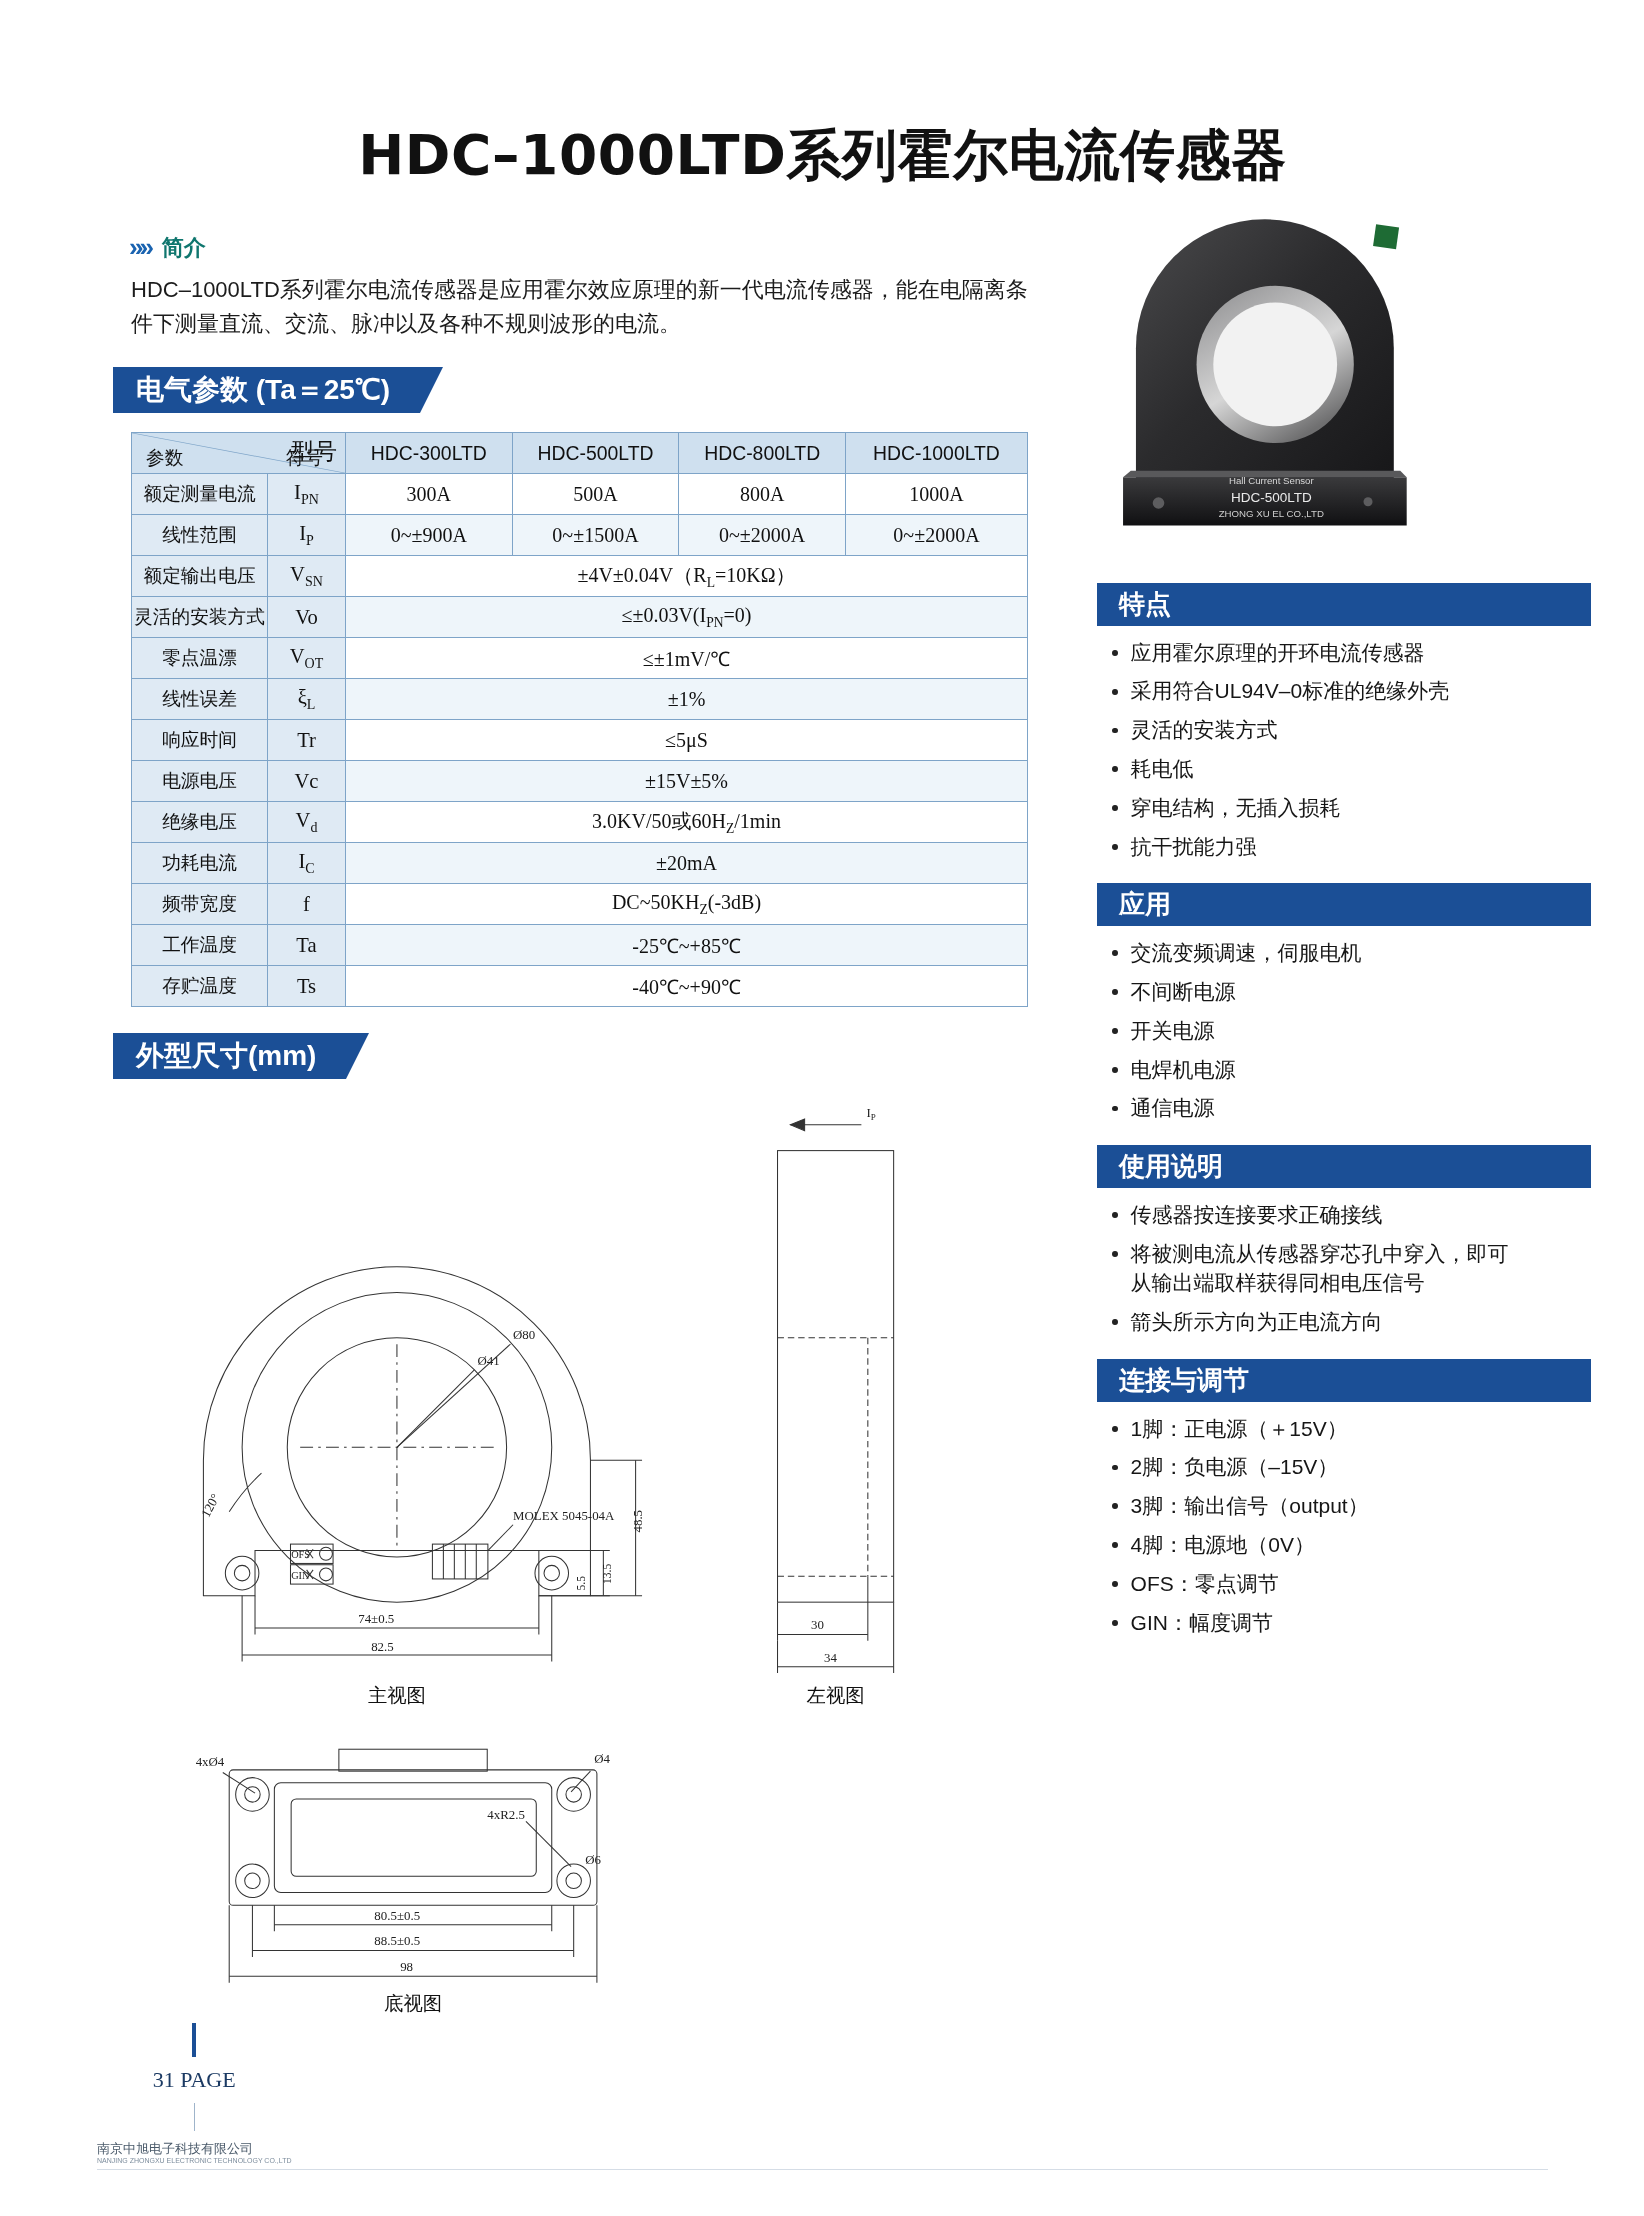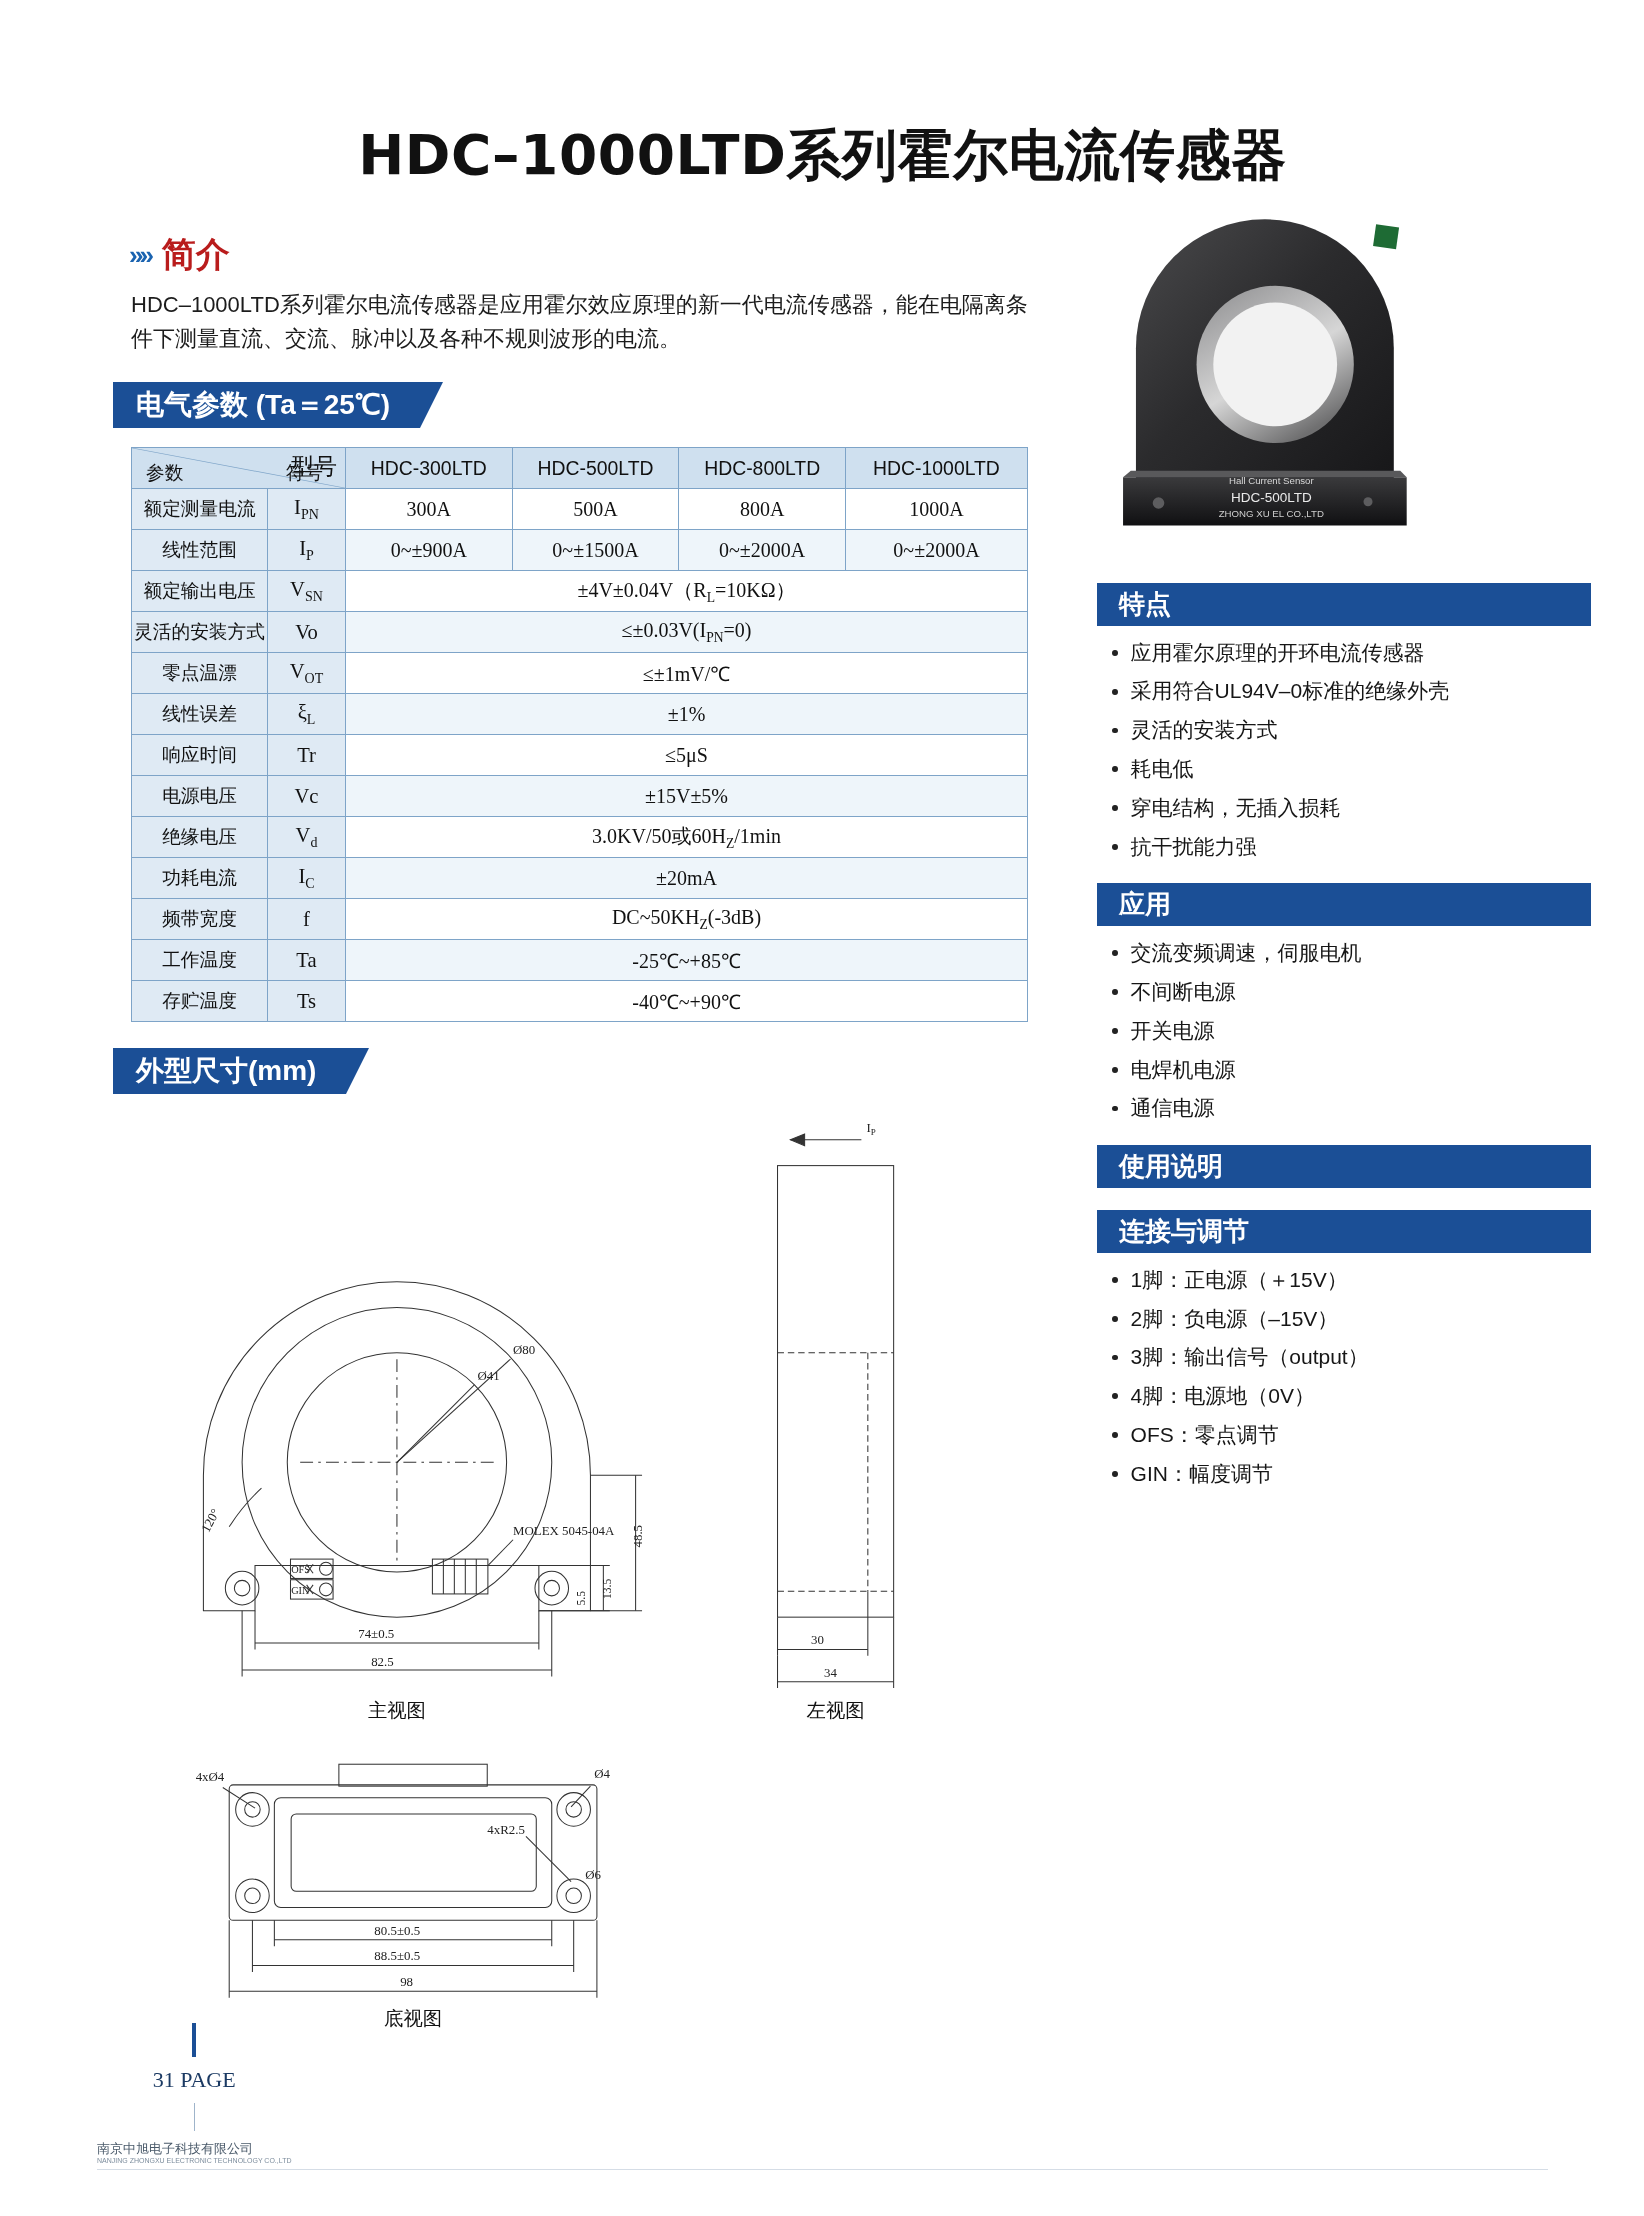--- a/index.html
+++ b/index.html
@@ -62,22 +62,22 @@
     gap: 11.6px;
     margin-left: 16px;
   }
   .chev {
     color: #1a63b0;
     font-size: 26px;
     letter-spacing: -3.9px;
     font-weight: bold;
   }
   .intro-title {
-    color: #b91c1c;
-    font-size: 34px;
+    color: #0f766e;
+    font-size: 22px;
     font-weight: bold;
   }
   .intro-body {
     font-size: 22px;
     line-height: 1.55;
     margin-top: 10.3px;
     margin-left: 18px;
     width: 903px;
     color: #1c1c1c;
   }
@@ -606,20 +606,25 @@
         <li>交流变频调速，伺服电机</li>
         <li>不间断电源</li>
         <li>开关电源</li>
         <li>电焊机电源</li>
         <li>通信电源</li>
       </ul>
 
       <div class="rbanner">
         <span class="txt">使用说明</span>
       </div>
+      <ul class="bullets">
+        <li>传感器按连接要求正确接线</li>
+        <li>将被测电流从传感器穿芯孔中穿入，即可从输出端取样获得同相电压信号</li>
+        <li>箭头所示方向为正电流方向</li>
+      </ul>
 
       <div class="rbanner">
         <span class="txt">连接与调节</span>
       </div>
       <ul class="bullets">
         <li>1脚：正电源（＋15V）</li>
         <li>2脚：负电源（–15V）</li>
         <li>3脚：输出信号（output）</li>
         <li>4脚：电源地（0V）</li>
         <li>OFS：零点调节</li>

